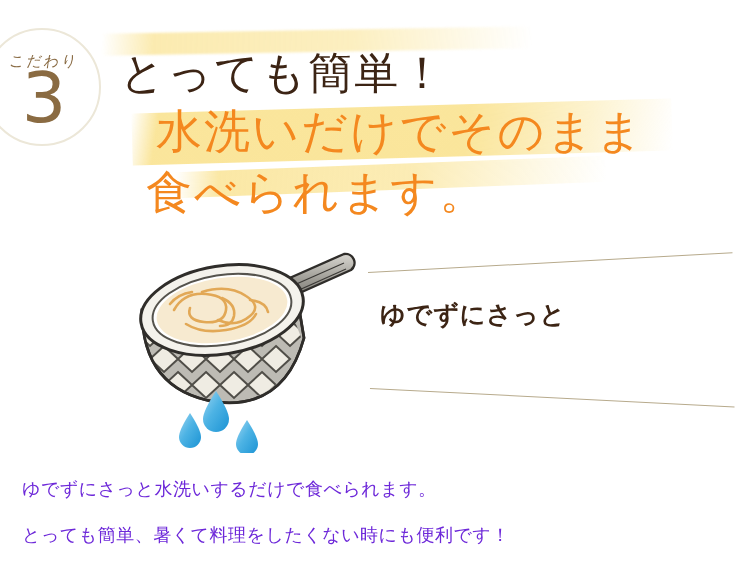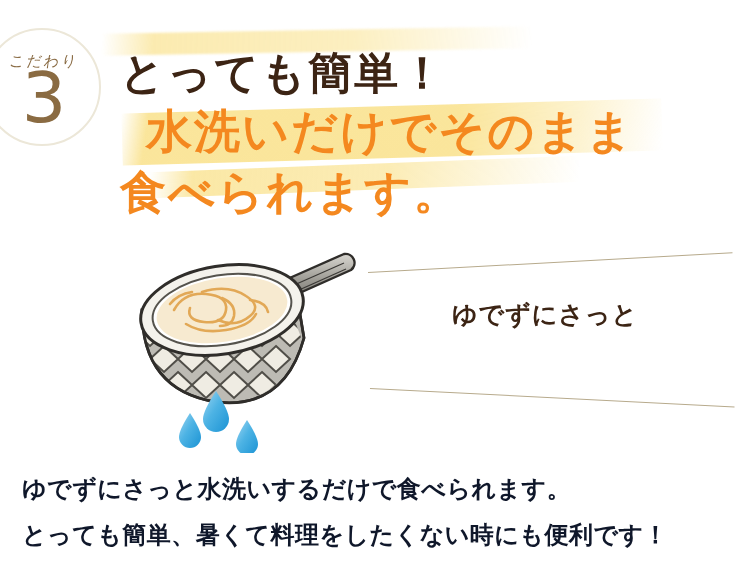--- a/index.html
+++ b/index.html
@@ -56,38 +56,39 @@
   
   #headline {
     position: absolute;
     left: 120px;
     top: 46px;
     width: 600px;
   }
   .hl-line {
     position: relative;
     white-space: nowrap;
-    font-weight: bold;
+    font-weight: normal;
     letter-spacing: 2px;
   }
   #hl-1 {
     font-size: 44px;
     line-height: 54px;
     color: #3c2414;
   }
   #hl-2 {
     font-size: 46px;
     line-height: 62px;
     color: #f4881f;
-    margin-left: 26px;
+    margin-left: 36px;
   }
   #hl-3 {
     font-size: 46px;
     line-height: 60px;
     color: #f4881f;
+    margin-left: 26px;
   }
   .hl-text { position: relative; z-index: 2; }
 
   
   .marker {
     position: absolute;
     z-index: 1;
     pointer-events: none;
   }
   #marker-a {
@@ -129,21 +130,21 @@
     width: 240px;
     height: 205px;
   }
 
   
   #caption {
     position: absolute;
     left: 380px;
     top: 296px;
     width: 330px;
-    text-align: center;
+    text-align: left;
     color: #3c2414;
     font-size: 25px;
     line-height: 38px;
     font-weight: bold;
     letter-spacing: 1px;
   }
   .rule {
     position: absolute;
     height: 1px;
     background: #b7aa8c;
@@ -162,24 +163,24 @@
     transform: rotate(2.9deg);
     transform-origin: left center;
   }
 
   
   #footer {
     position: absolute;
     left: 22px;
     top: 466px;
     width: 720px;
-    color: #0f172a;
-    font-size: 24px;
+    color: #6d28d9;
+    font-size: 18px;
     line-height: 46px;
-    font-weight: bold;
+    font-weight: normal;
     letter-spacing: 0.5px;
   }
   .ft-line { white-space: nowrap; }
 </style>
 </head>
 <body>
 
 <div id="badge">
   <div id="badge-label">こだわり</div>
   <div id="badge-number">3</div>

